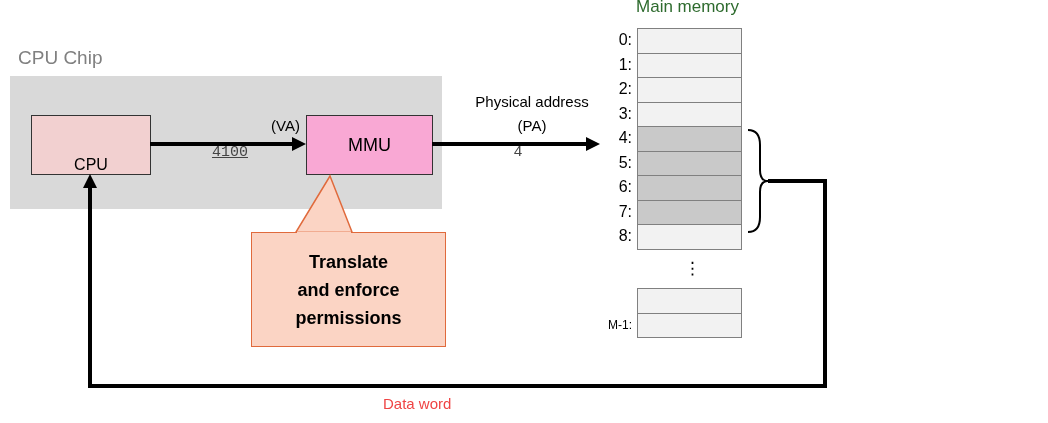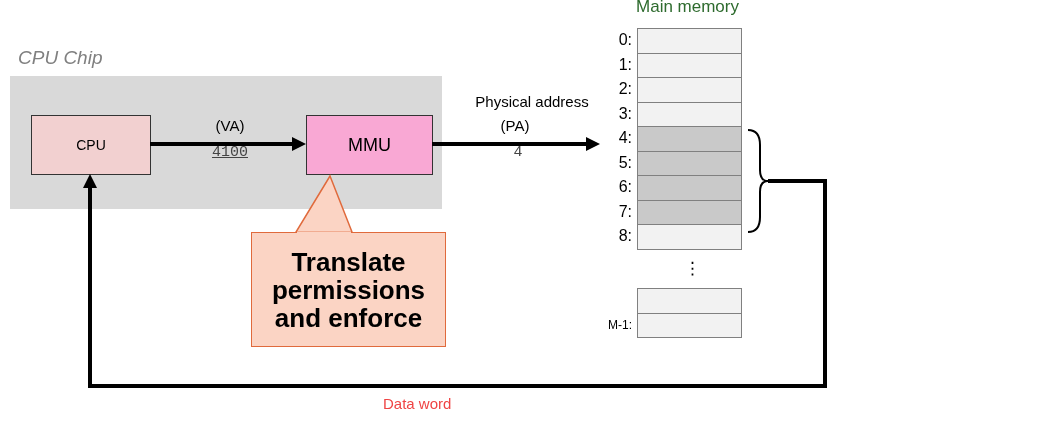--- a/index.html
+++ b/index.html
@@ -1,24 +1,24 @@
 <!DOCTYPE html>
 <html><head>
 <meta charset="utf-8">
 <style>
   html,body{margin:0;padding:0;}
   body{width:1048px;height:423px;background:#ffffff;font-family:"Liberation Sans",sans-serif;position:relative;overflow:hidden;}
   .stage{position:absolute;left:0;top:0;width:1048px;height:423px;}
   .cpu-chip-bg{position:absolute;left:10px;top:76px;width:432px;height:133px;background:#d9d9d9;}
-  .cpu-chip-label{position:absolute;left:18px;top:47px;font-style:italic;font-size:19px;color:#808080;}
-  .cpu-box{position:absolute;left:31px;top:115px;width:118px;height:58px;background:#f2d0d0;border:1.5px solid #333;display:flex;align-items:center;justify-content:center;font-size:14px;color:#000;}
+  .cpu-chip-label{position:absolute;left:18px;top:47px;font-size:19px;color:#808080;}
+  .cpu-box{position:absolute;left:31px;top:115px;width:118px;height:58px;background:#f2d0d0;border:1.5px solid #333;display:flex;align-items:flex-end;justify-content:center;font-size:16px;color:#000;}
   .mmu-box{position:absolute;left:306px;top:115px;width:125px;height:58px;background:#f9a8d4;border:1.5px solid #333;display:flex;align-items:center;justify-content:center;font-size:18px;color:#000;}
   .lbl{position:absolute;text-align:center;font-size:15px;color:#000;line-height:20px;}
   .mono{font-family:"Liberation Mono",monospace;font-size:15px;color:#444;}
-  .callout{position:absolute;left:251px;top:232px;width:193px;height:113px;background:#fbd4c4;border:1.5px solid #e06a3c;display:flex;align-items:center;justify-content:center;text-align:center;font-weight:bold;font-size:26px;line-height:28px;color:#000;}
+  .callout{position:absolute;left:251px;top:232px;width:193px;height:113px;background:#fbd4c4;border:1.5px solid #e06a3c;display:flex;align-items:center;justify-content:center;text-align:center;font-weight:bold;font-size:18px;line-height:28px;color:#000;}
   .mm-title{position:absolute;left:620px;top:-3px;width:135px;text-align:center;font-size:17px;color:#2e6b2e;}
   .mem-col{position:absolute;left:637px;top:28px;width:105px;}
   .cell{width:105px;height:25.5px;border:1px solid #808080;box-sizing:border-box;background:#f2f2f2;margin-top:-1px;}
   .cell.shaded{background:#c9c9c9;}
   .cell:first-child{margin-top:0;}
   .rowlabel{position:absolute;right:0;font-size:16px;color:#000;text-align:right;width:40px;}
   .labels-col{position:absolute;left:587px;top:28px;width:45px;height:240px;}
   .mem-lower{position:absolute;left:637px;top:288px;width:105px;}
   .mlabel{position:absolute;left:582px;top:318px;font-size:12px;color:#000;text-align:right;width:50px;}
   .vdots{position:absolute;left:684px;top:258px;font-size:17px;color:#000;letter-spacing:0;}
@@ -34,32 +34,32 @@
   <div class="cpu-chip-label">CPU Chip</div>
 
   <div class="cpu-box">
     <span>CPU</span>
   </div>
 
   <div class="mmu-box">
     <span>MMU</span>
   </div>
 
-  <div class="lbl" style="left:160px;top:116px;width:140px;">(VA)</div>
+  <div class="lbl" style="left:160px;top:116px;width:140px;text-align:right;">(VA)</div>
   <div class="lbl mono" style="left:160px;top:143px;width:140px;text-decoration:underline;">4100</div>
 
   <div class="lbl" style="left:443px;top:92px;width:178px;">Physical address</div>
-  <div class="lbl" style="left:426px;top:116px;width:178px;">(PA)</div>
+  <div class="lbl" style="left:443px;top:116px;width:178px;">(PA)</div>
   <div class="lbl mono" style="left:443px;top:143px;width:150px;">4</div>
 
   <div class="callout">
     <div>
       <div>Translate</div>
+      <div>and enforce</div>
       <div>permissions</div>
-      <div>and enforce</div>
     </div>
   </div>
 
   <div class="mm-title">Main memory</div>
 
   <div class="labels-col">
       <div class="rowlabel" style="top: 3px;">0:</div>
       <div class="rowlabel" style="top: 27.5px;">1:</div>
       <div class="rowlabel" style="top: 52px;">2:</div>
       <div class="rowlabel" style="top: 76.5px;">3:</div>

